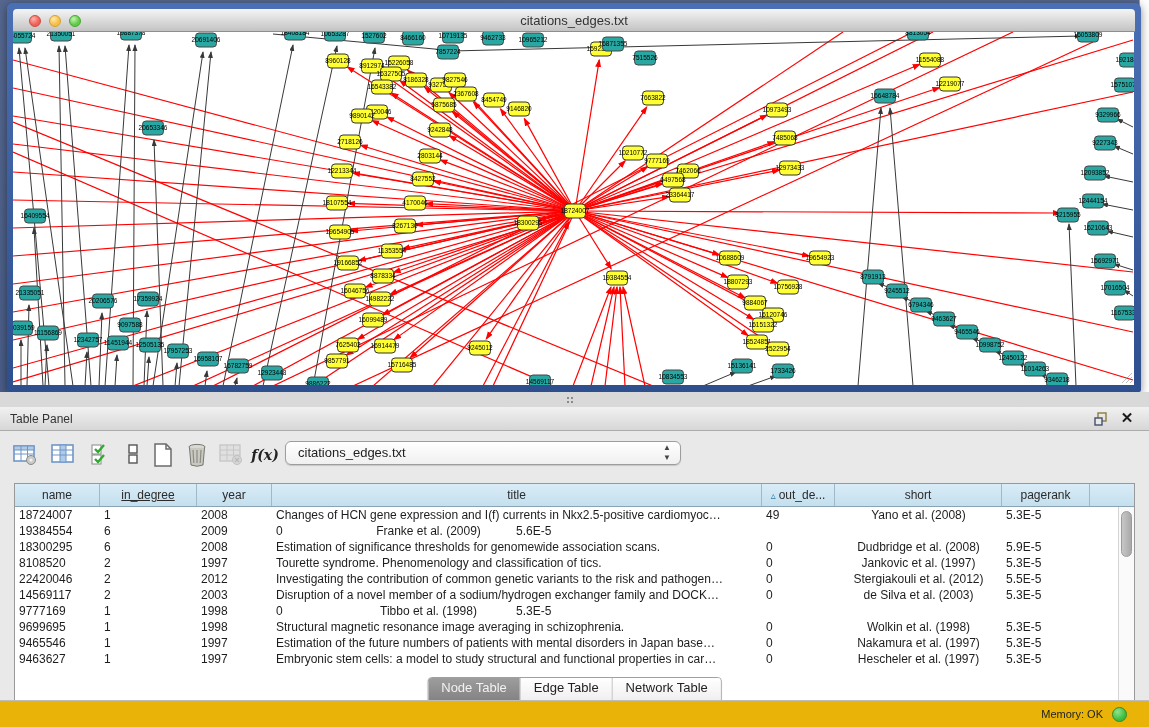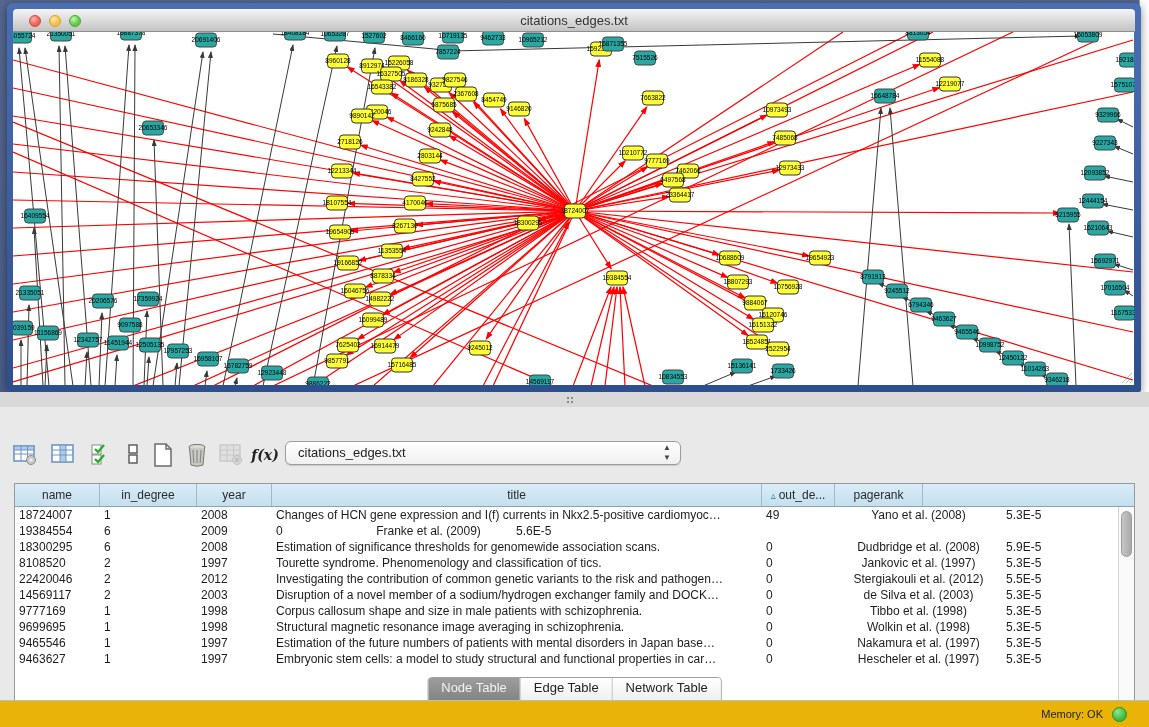--- a/index.html
+++ b/index.html
@@ -718,20 +718,28 @@
         <path d="M13,3 L3,13 M13,7 L7,13 M13,11 L11,13" stroke="#8a8a8a" stroke-width="1" fill="none"></path>
       </svg>
     </div>
   </div>
 
   <div id="split-strip">
     <div id="split-handle"></div>
   </div>
 
   <div id="table-panel">
+    <div id="panel-bar">
+      <span id="panel-title">Table Panel</span>
+      <svg id="float-btn" viewBox="0 0 16 16">
+        <rect x="5" y="2" width="8" height="8" fill="none" stroke="#8b7d3a" stroke-width="1.4"></rect>
+        <rect x="2" y="7" width="7" height="7" fill="#e9e9e9" stroke="#44506b" stroke-width="1.4"></rect>
+      </svg>
+      <div id="close-btn">✕</div>
+    </div>
 
     <div id="toolbar">
       <div class="tb-btn" style="left:0">
         <svg width="26" height="26" viewBox="0 0 26 26">
           <rect x="2" y="5" width="20" height="15" fill="#fff" stroke="#6f96c8" stroke-width="1.6"></rect>
           <rect x="2" y="5" width="20" height="4" fill="#aecbe8" stroke="#6f96c8"></rect>
           <path d="M2 13 H22 M9 5 V20 M15.5 5 V20" stroke="#6f96c8" stroke-width="1"></path>
           <circle cx="19" cy="19" r="4.5" fill="#c9c9c9" stroke="#8a8a8a"></circle>
           <circle cx="19" cy="19" r="1.6" fill="#f2f2f2"></circle>
         </svg>
@@ -785,32 +793,35 @@
         <span id="net-dropdown-value">citations_edges.txt</span>
         <div id="net-dropdown-arrows">▲<br>▼</div>
       </div>
     </div>
 
     <div id="table-wrap">
       <div id="thead">
           <div class="th" style="width: 85px; flex: 0 0 85px;">
             <span>name</span>
           </div>
-          <div class="th" style="width: 97px; flex: 0 0 97px;">
+          <div class="th" style="width: 97px; flex: 0 0 97px; text-decoration: underline;">
             <span>in_degree</span>
           </div>
           <div class="th" style="width: 75px; flex: 0 0 75px;">
             <span>year</span>
           </div>
           <div class="th" style="width: 490px; flex: 0 0 490px;">
             <span>title</span>
           </div>
           <div class="th" style="width: 73px; flex: 0 0 73px;">
             <span class="sort-tri">▵</span>
             <span>out_de...</span>
+          </div>
+          <div class="th" style="width: 167px; flex: 0 0 167px;">
+            <span>short</span>
           </div>
           <div class="th" style="width: 88px; flex: 0 0 88px;">
             <span>pagerank</span>
           </div>
         </div>
       <div id="tbody">
           <div class="tr">
             <div class="td" style="width: 85px; flex: 0 0 85px;">18724007</div>
             <div class="td" style="width: 97px; flex: 0 0 97px;">1</div>
             <div class="td" style="width: 75px; flex: 0 0 75px;">2008</div>
@@ -860,21 +871,20 @@
             <div class="td" style="width: 75px; flex: 0 0 75px;">2003</div>
             <div class="td" style="width: 490px; flex: 0 0 490px;">Disruption of a novel member of a sodium/hydrogen exchanger family and DOCK…</div>
             <div class="td" style="width: 73px; flex: 0 0 73px;">0</div>
             <div class="td al-c" style="width: 167px; flex: 0 0 167px;">de Silva et al. (2003)</div>
             <div class="td" style="width: 88px; flex: 0 0 88px;">5.3E-5</div>
           </div>
           <div class="tr">
             <div class="td" style="width: 85px; flex: 0 0 85px;">9777169</div>
             <div class="td" style="width: 97px; flex: 0 0 97px;">1</div>
             <div class="td" style="width: 75px; flex: 0 0 75px;">1998</div>
-            <div class="td" style="width: 490px; flex: 0 0 490px;">Corpus callosum shape and size in male patients with schizophrenia.</div>
             <div class="td" style="width: 73px; flex: 0 0 73px;">0</div>
             <div class="td al-c" style="width: 167px; flex: 0 0 167px;">Tibbo et al. (1998)</div>
             <div class="td" style="width: 88px; flex: 0 0 88px;">5.3E-5</div>
           </div>
           <div class="tr">
             <div class="td" style="width: 85px; flex: 0 0 85px;">9699695</div>
             <div class="td" style="width: 97px; flex: 0 0 97px;">1</div>
             <div class="td" style="width: 75px; flex: 0 0 75px;">1998</div>
             <div class="td" style="width: 490px; flex: 0 0 490px;">Structural magnetic resonance image averaging in schizophrenia.</div>
             <div class="td" style="width: 73px; flex: 0 0 73px;">0</div>

